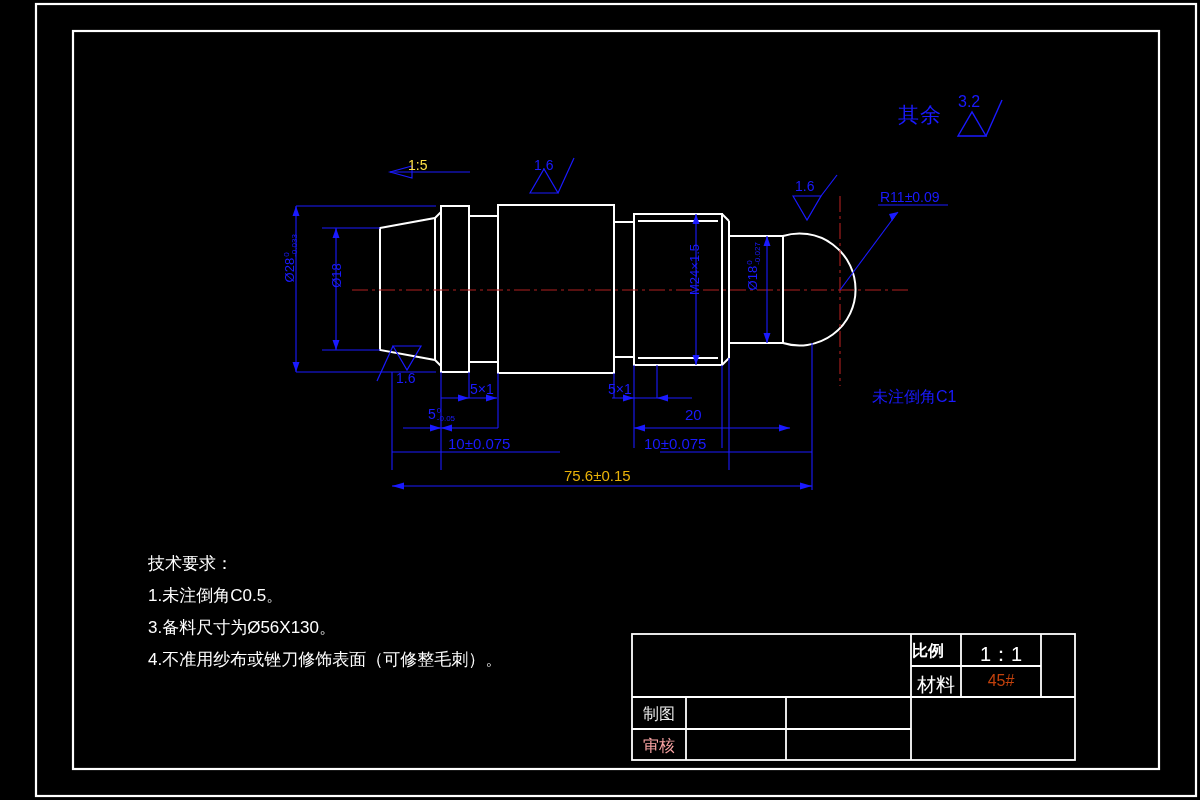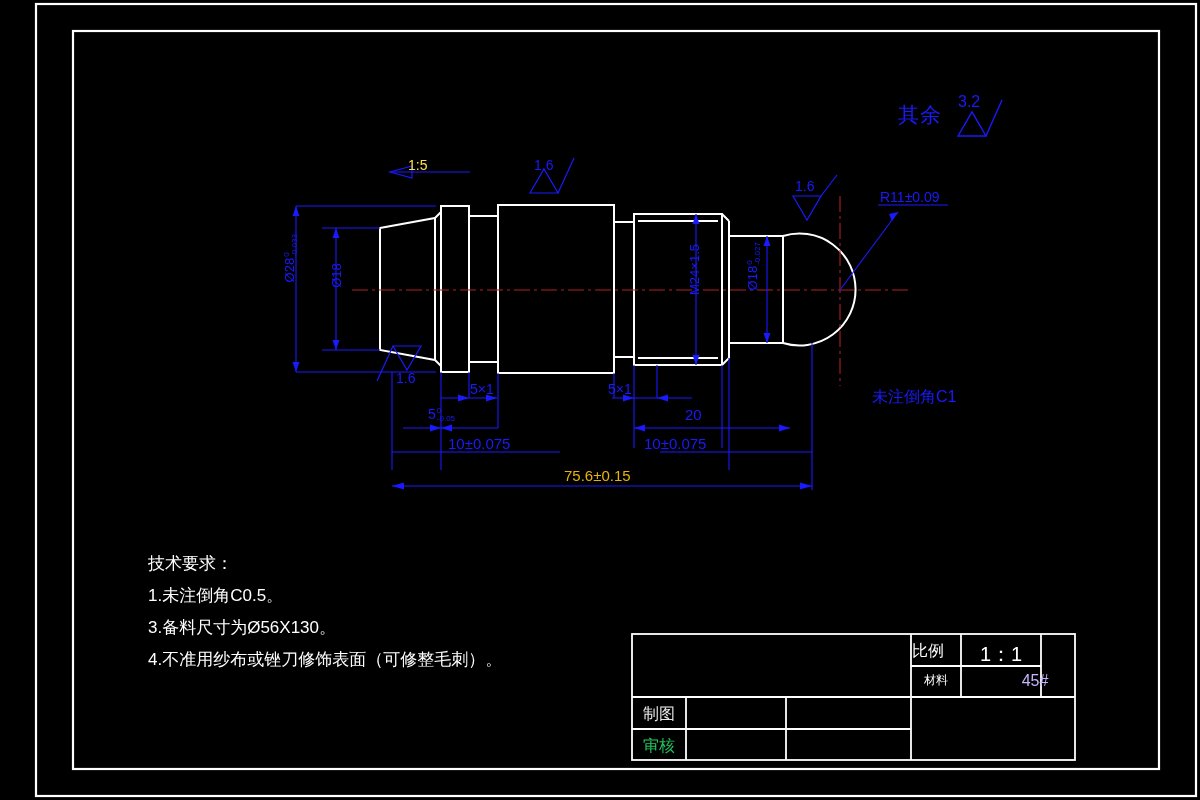--- a/index.html
+++ b/index.html
@@ -244,27 +244,27 @@
   <div style="position:absolute; left:872px; top:387px; font-size:16px; color:#1a1aff; white-space:nowrap;">未注倒角C1</div>
 
   <div style="position:absolute; left:148px; top:548px; color:#ffffff; font-size:17px; line-height:32px; white-space:nowrap;">
     <div>技术要求：</div>
     <div>1.未注倒角C0.5。</div>
     <div>3.备料尺寸为Ø56X130。</div>
     <div>4.不准用纱布或锉刀修饰表面（可修整毛刺）。</div>
   </div>
 
 
-  <div style="position:absolute; left:911px; top:641px; width:34px; text-align:center; color:#ffffff; font-size:16px;">比例</div>
+  <div style="position:absolute; left:911px; top:641px; width:34px; text-align:center; color:#ffffff; font-size:16px;font-weight:bold;">比例</div>
   <div style="position:absolute; left:961px; top:641px; width:80px; text-align:center; color:#ffffff; font-size:20px;">1：1</div>
 
-  <div style="position:absolute; left:911px; top:672px; width:50px; text-align:center; color:#ffffff; font-size:12px;">材料</div>
-  <div style="position:absolute; left:961px; top:672px; width:80px; text-align:center; color:#c4b5fd; font-size:16px;margin-left:34px;">45#</div>
+  <div style="position:absolute; left:911px; top:672px; width:50px; text-align:center; color:#ffffff; font-size:19px;">材料</div>
+  <div style="position:absolute; left:961px; top:672px; width:80px; text-align:center; color:#c2410c; font-size:16px;">45#</div>
 
   <div style="position:absolute; left:632px; top:704px; width:54px; text-align:center; color:#e5e5e5; font-size:16px;">制图</div>
   <div style="position:absolute; left:686px; top:704px; width:100px; text-align:center; color:#ffffff; font-size:16px;"></div>
   <div style="position:absolute; left:786px; top:704px; width:125px; text-align:center; color:#ffffff; font-size:16px;"></div>
 
-  <div style="position:absolute; left:632px; top:736px; width:54px; text-align:center; color:#22c55e; font-size:16px;">审核</div>
+  <div style="position:absolute; left:632px; top:736px; width:54px; text-align:center; color:#fca5a5; font-size:16px;">审核</div>
   <div style="position:absolute; left:686px; top:736px; width:100px; text-align:center; color:#ffffff; font-size:16px;"></div>
   <div style="position:absolute; left:786px; top:736px; width:125px; text-align:center; color:#ffffff; font-size:16px;"></div>
 
 </div>
 
 </body></html>

